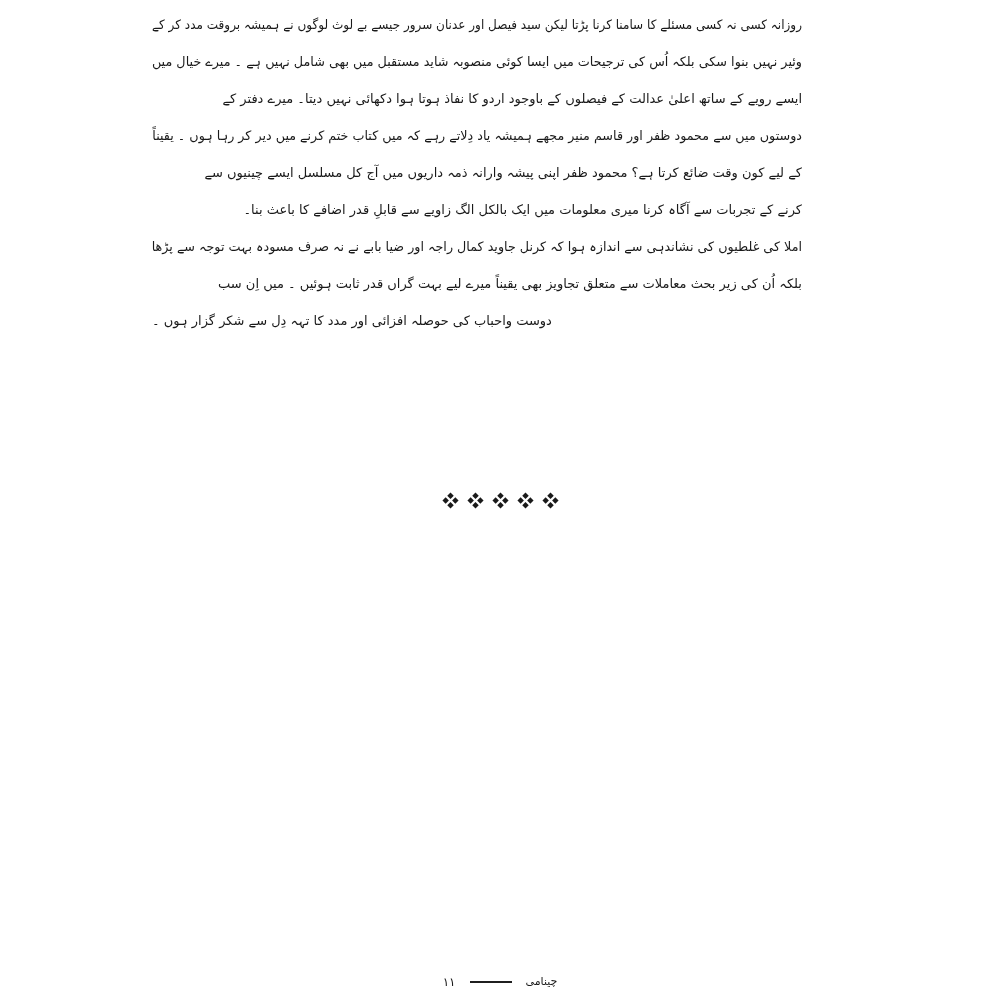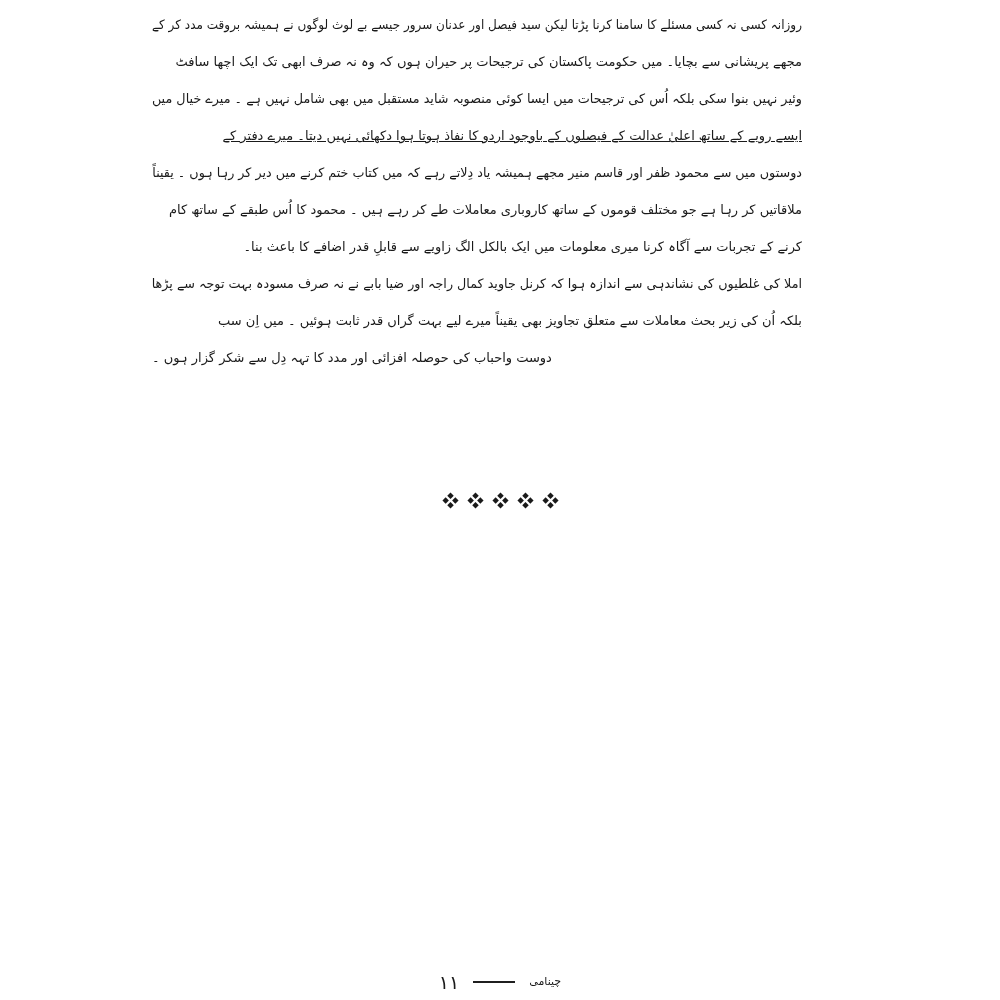--- a/index.html
+++ b/index.html
@@ -64,36 +64,35 @@
     line-height: 28px;
     color: #1a1a1a;
   }
   .footer-rule {
     display: inline-block;
     width: 42px;
     height: 2px;
     background: #1f1f1f;
   }
   .page-number {
-    font-size: 19px;
+    font-size: 12px;
     color: #1a1a1a;
   }
 </style>
 </head>
 <body>
 
 <div class="page">
 
   <div class="text-column" id="lines-container">
       <div class="line" style="transform: scaleX(0.925926);">روزانہ کسی نہ کسی مسئلے کا سامنا کرنا پڑتا لیکن سید فیصل اور عدنان سرور جیسے بے لوث لوگوں نے ہمیشہ بروقت مدد کر کے</div>
-      <div class="line" style="transform: scaleX(1);">مجھے پریشانی سے بچایا۔ میں حکومت پاکستان کی ترجیحات پر حیران ہوں کہ وہ نہ صرف ابھی تک ایک اچھا سافٹ</div>
       <div class="line" style="transform: scaleX(0.981873);">وئیر نہیں بنوا سکی بلکہ اُس کی ترجیحات میں ایسا کوئی منصوبہ شاید مستقبل میں بھی شامل نہیں ہے ۔ میرے خیال میں</div>
-      <div class="line" style="transform: scaleX(1); text-decoration: underline;">ایسے رویے کے ساتھ اعلیٰ عدالت کے فیصلوں کے باوجود اردو کا نفاذ ہوتا ہوا دکھائی نہیں دیتا۔ میرے دفتر کے</div>
+      <div class="line" style="transform: scaleX(1);">ایسے رویے کے ساتھ اعلیٰ عدالت کے فیصلوں کے باوجود اردو کا نفاذ ہوتا ہوا دکھائی نہیں دیتا۔ میرے دفتر کے</div>
       <div class="line" style="transform: scaleX(0.978916);">دوستوں میں سے محمود ظفر اور قاسم منیر مجھے ہمیشہ یاد دِلاتے رہے کہ میں کتاب ختم کرنے میں دیر کر رہا ہوں ۔ یقیناً</div>
-      <div class="line" style="transform: scaleX(1);">ملاقاتیں کر رہا ہے جو مختلف قوموں کے ساتھ کاروباری معاملات طے کر رہے ہیں ۔ محمود کا اُس طبقے کے ساتھ کام</div>
+      <div class="line" style="transform: scaleX(1);">کے لیے کون وقت ضائع کرتا ہے؟ محمود ظفر اپنی پیشہ وارانہ ذمہ داریوں میں آج کل مسلسل ایسے چینیوں سے</div>
       <div class="line" style="transform: scaleX(1);">کرنے کے تجربات سے آگاہ کرنا میری معلومات میں ایک بالکل الگ زاویے سے قابلِ قدر اضافے کا باعث بنا۔</div>
       <div class="line" style="transform: scaleX(0.978916);">املا کی غلطیوں کی نشاندہی سے اندازہ ہوا کہ کرنل جاوید کمال راجہ اور ضیا بابے نے نہ صرف مسودہ بہت توجہ سے پڑھا</div>
       <div class="line" style="transform: scaleX(1);">بلکہ اُن کی زیر بحث معاملات سے متعلق تجاویز بھی یقیناً میرے لیے بہت گراں قدر ثابت ہوئیں ۔ میں اِن سب</div>
       <div class="line last">دوست واحباب کی حوصلہ افزائی اور مدد کا تہہ دِل سے شکر گزار ہوں ۔</div>
     </div>
 
   <div class="divider" id="divider-container">
       <span class="ornament">
         <svg viewBox="0 0 20 20" xmlns="http://www.w3.org/2000/svg">
           <polygon points="10,0.5 13.8,4.3 10,8.1 6.2,4.3" fill="#1a1a1a"></polygon>

